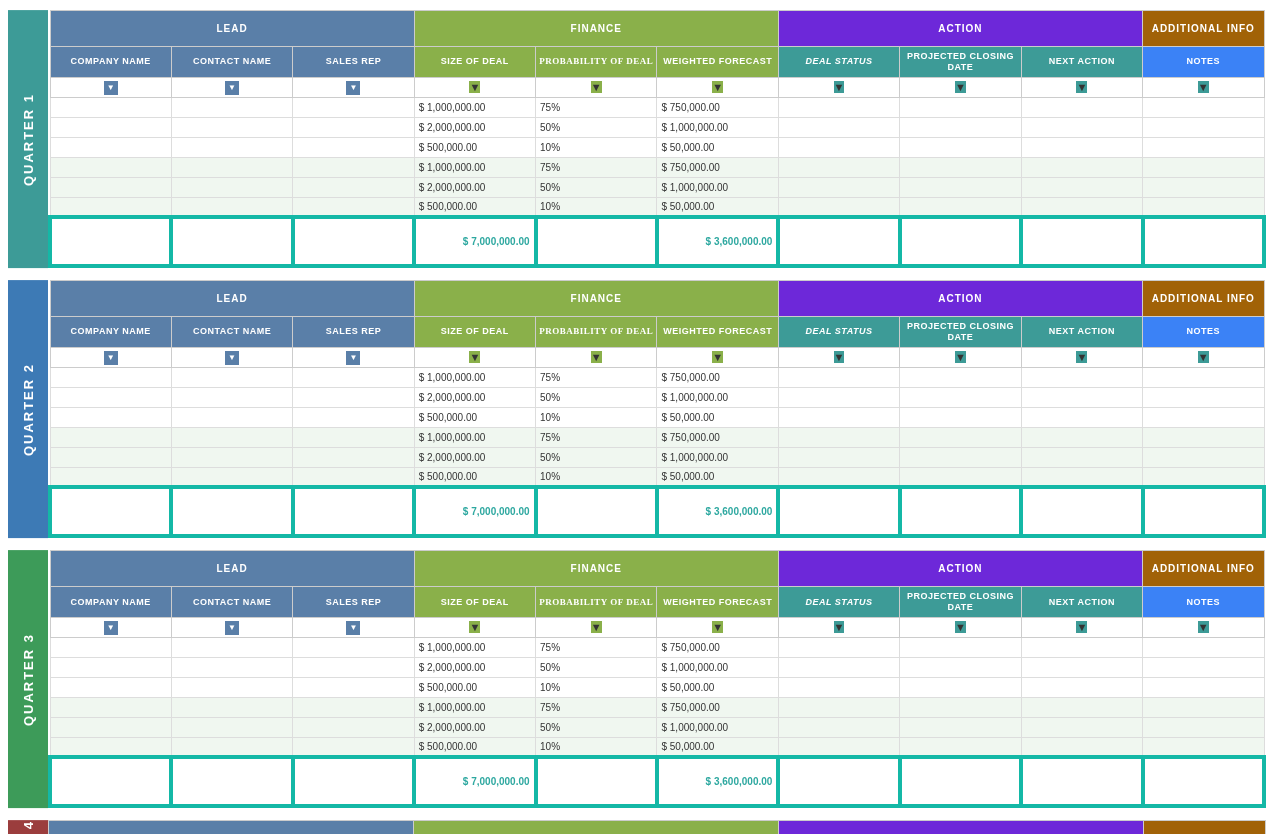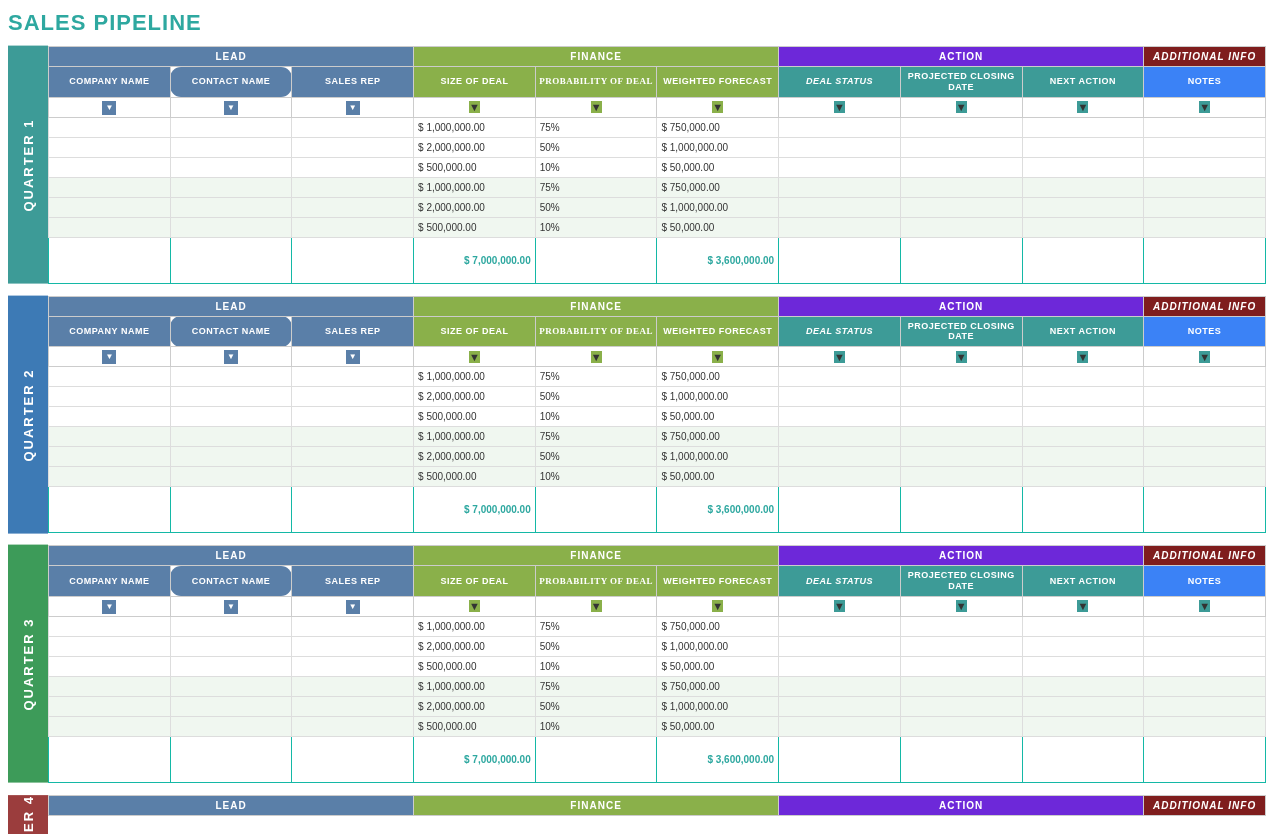--- a/index.html
+++ b/index.html
@@ -57,27 +57,27 @@
       table-layout: fixed;
     }
 
     
     .section-header-row th {
       text-align: center;
       font-weight: bold;
       font-size: 10px;
       letter-spacing: 1px;
       color: #fff;
-      padding: 4px 2px;
+      padding: 12px 2px;
       border: 1px solid #ccc;
     }
     .th-lead { background: #5a7fa8; }
     .th-finance { background: #8ab04a; }
     .th-action { background: #6d28d9; }
-    .th-additional { background: #7f1d1d; font-style: italic; }
+    .th-additional { background: #a16207; }
 
     
     .col-header-row th {
       text-align: center;
       font-weight: bold;
       font-size: 9px;
       letter-spacing: 0.5px;
       color: #fff;
       padding: 4px 2px;
       border: 1px solid #ccc;
@@ -116,49 +116,48 @@
       padding: 3px 4px;
       font-size: 10px;
       color: #333;
       height: 20px;
     }
     .data-row-alt { background: #f0f7f0; }
     .cell-right { text-align: left; }
 
     
     .total-row td {
-      border: 1px solid #14b8a6;
+      border: 4px solid #14b8a6;
       padding: 17px 4px;
       font-size: 10px;
       font-weight: bold;
       background: #fff;
       height: 22px;
     }
     .total-row td.total-val {
       color: #2ea8a0;
       text-align: right;
     }
 
     
     .col-company { width: 90px; }
-    .col-contact { width: 90px; border-radius: 11px; }
+    .col-contact { width: 90px; }
     .col-salesrep { width: 80px; }
     .col-sizeofDeal { width: 110px; }
     .col-probability { width: 100px; font-family: Liberation Serif, serif; }
     .col-weighted { width: 110px; }
     .col-dealstatus { width: 90px; font-style: italic; }
     .col-projclosing { width: 110px; }
     .col-nextaction { width: 120px; }
     .col-notes { width: 175px; }
   </style>
 </head>
 <body>
 
 <div class="page">
-  <div class="page-title">SALES PIPELINE</div>
 
   <div id="quarters-container">
       <div class="quarter-block">
         <div class="quarter-label-cell q1-color">QUARTER 1</div>
         <div class="quarter-table-wrap">
           <table>
             <thead>
               <tr class="section-header-row">
                 <th colspan="3" class="th-lead">LEAD</th>
                 <th colspan="3" class="th-finance">FINANCE</th>

